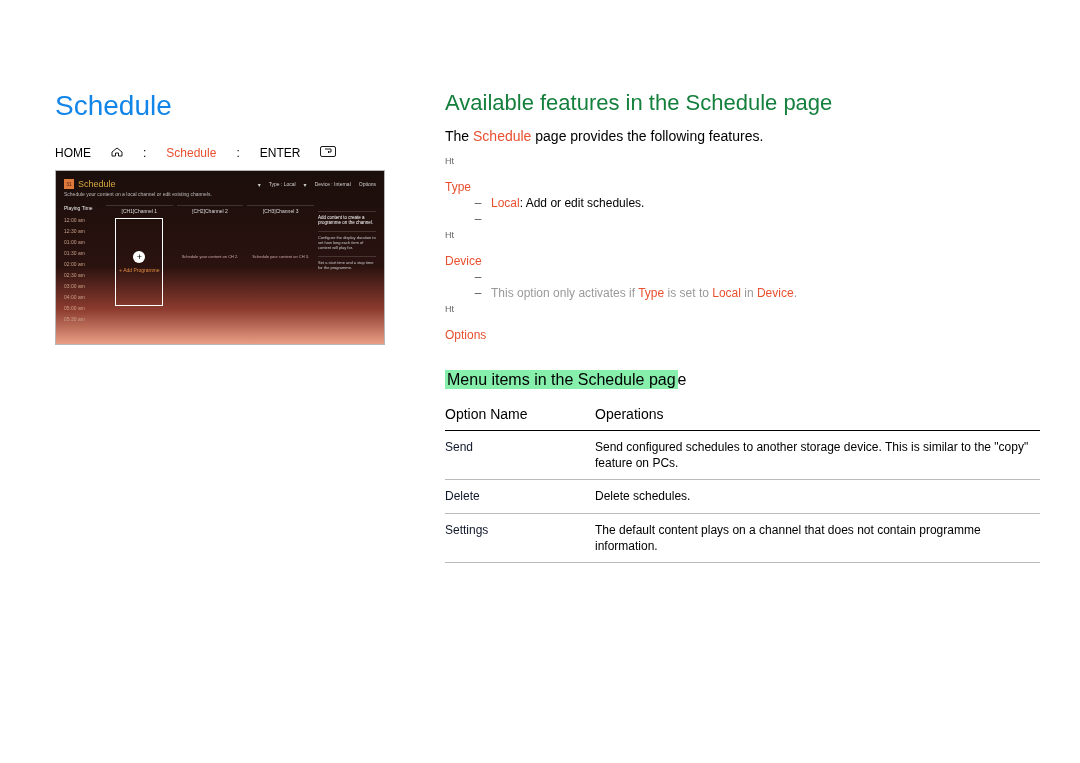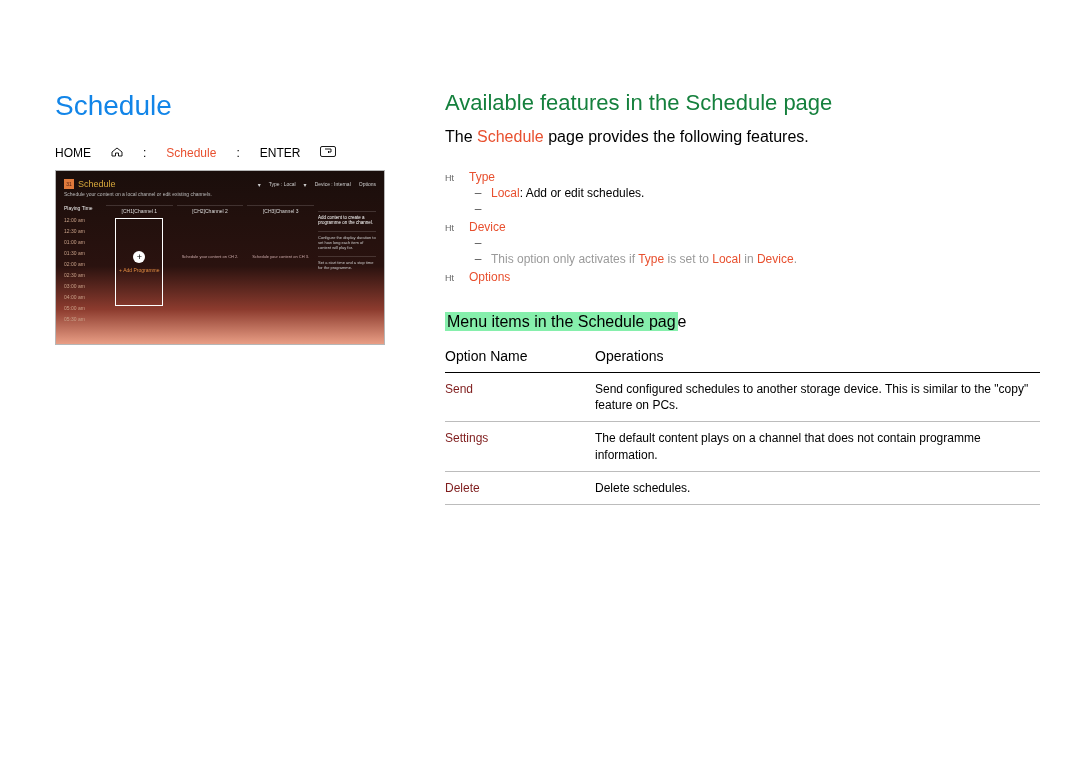--- a/index.html
+++ b/index.html
@@ -54,35 +54,35 @@
   }
   .ui-plus { width:12px; height:12px; border-radius:50%; background:#fff; color:#000; font-size:9px; line-height:12px; }
   .ui-addlabel { color:#e08a40; font-size:5px; }
   .ui-chtext { color:#caa; font-size:4px; margin-top:40px; line-height:5px; }
   .ui-side { width:58px; font-size:4px; color:#ccc; display:flex; flex-direction:column; gap:6px; padding-top:6px; }
   .ui-side .blk { border-top:1px solid rgba(255,255,255,0.15); padding-top:3px; line-height:5px; }
   .ui-side .hl { color:#fff; font-size:4.5px; }
 
   
   .section-h1 { font-size: 22px; font-weight: 400; color: #15803d; margin-bottom: 12px; }
-  .intro { font-size: 16px; margin-bottom: 24px; }
+  .intro { font-size: 14px; margin-bottom: 12px; }
   .red { color: #e8502f; }
   .grey { color: #9a9a9a; }
   .feature-list { margin: 6px 0 18px 0; }
-  .feature-list .row { display:flex; gap:8px; font-size:12px; margin-top:4px; align-items:baseline; }
+  .feature-list .row { display:flex; gap:8px; font-size:12px; margin-top:4px; align-items:baseline;flex-direction:column; }
   .feature-list .bullet { color:#666; font-size:9px; width:16px; flex:0 0 16px; }
   .feature-list .sub { margin-left:28px; display:flex; gap:8px; font-size:12px; margin-top:2px; }
   .feature-list .dash { color:#555; width:10px; flex:0 0 10px; text-align:center; }
   .section-h2 { font-size:16px; font-weight:400; padding:1px 0; margin:10px 0 10px 0; display:inline-block; }
   .section-h2 .hl { background:#86efac; padding:1px 2px; }
   .tbl { width:100%; border-collapse:collapse; font-size:12px; }
   .tbl th { text-align:left; font-weight:400; font-size:14px; padding:6px 0 8px 0; border-bottom:1.5px solid #000; }
   .tbl th.c1 { width:150px; }
   .tbl td { padding:8px 4px 8px 0; vertical-align:top; border-bottom:1px solid #bcbcbc; line-height:1.35; }
-  .tbl td.opt { color:#7f1d1d; }
+  .tbl td.opt { color:#0f172a; }
 </style>
 </head>
 <body>
 
 <div class="col-left">
   <h1 class="page-title">Schedule</h1>
 
   <div class="breadcrumb">
     <span>HOME</span>
     <span class="home-icon">
@@ -206,22 +206,22 @@
         <th class="c1">Option Name</th>
         <th>Operations</th>
       </tr>
     </thead>
     <tbody>
       <tr>
         <td class="opt">Send</td>
         <td>Send configured schedules to another storage device. This is similar to the "copy" feature on PCs.</td>
       </tr>
       <tr>
+        <td class="opt">Delete</td>
+        <td>Delete schedules.</td>
+      </tr>
+      <tr>
         <td class="opt">Settings</td>
         <td>The default content plays on a channel that does not contain programme information.</td>
-      </tr>
-      <tr>
-        <td class="opt">Delete</td>
-        <td>Delete schedules.</td>
       </tr>
     </tbody>
   </table>
 </div>
 
 </body></html>

